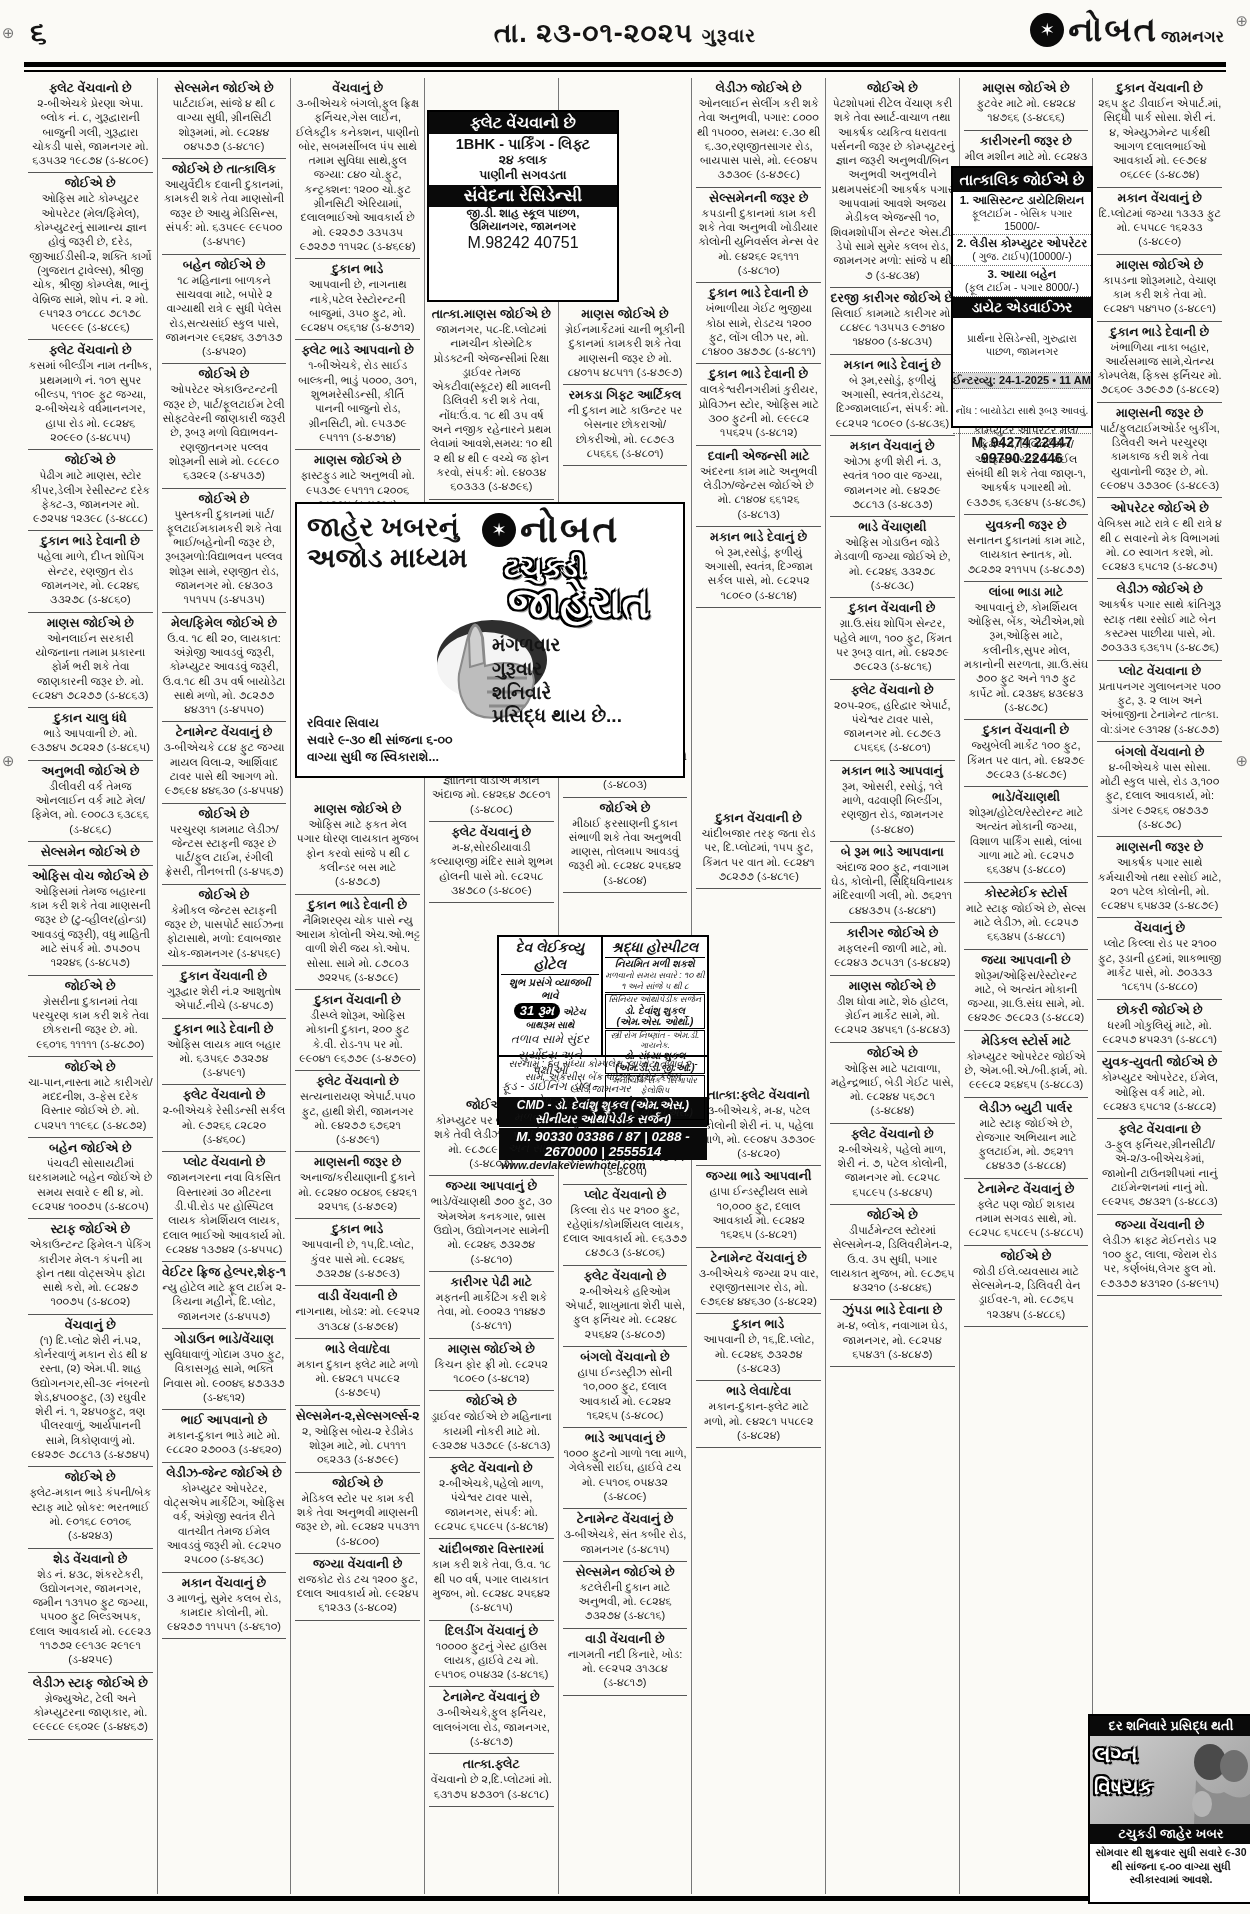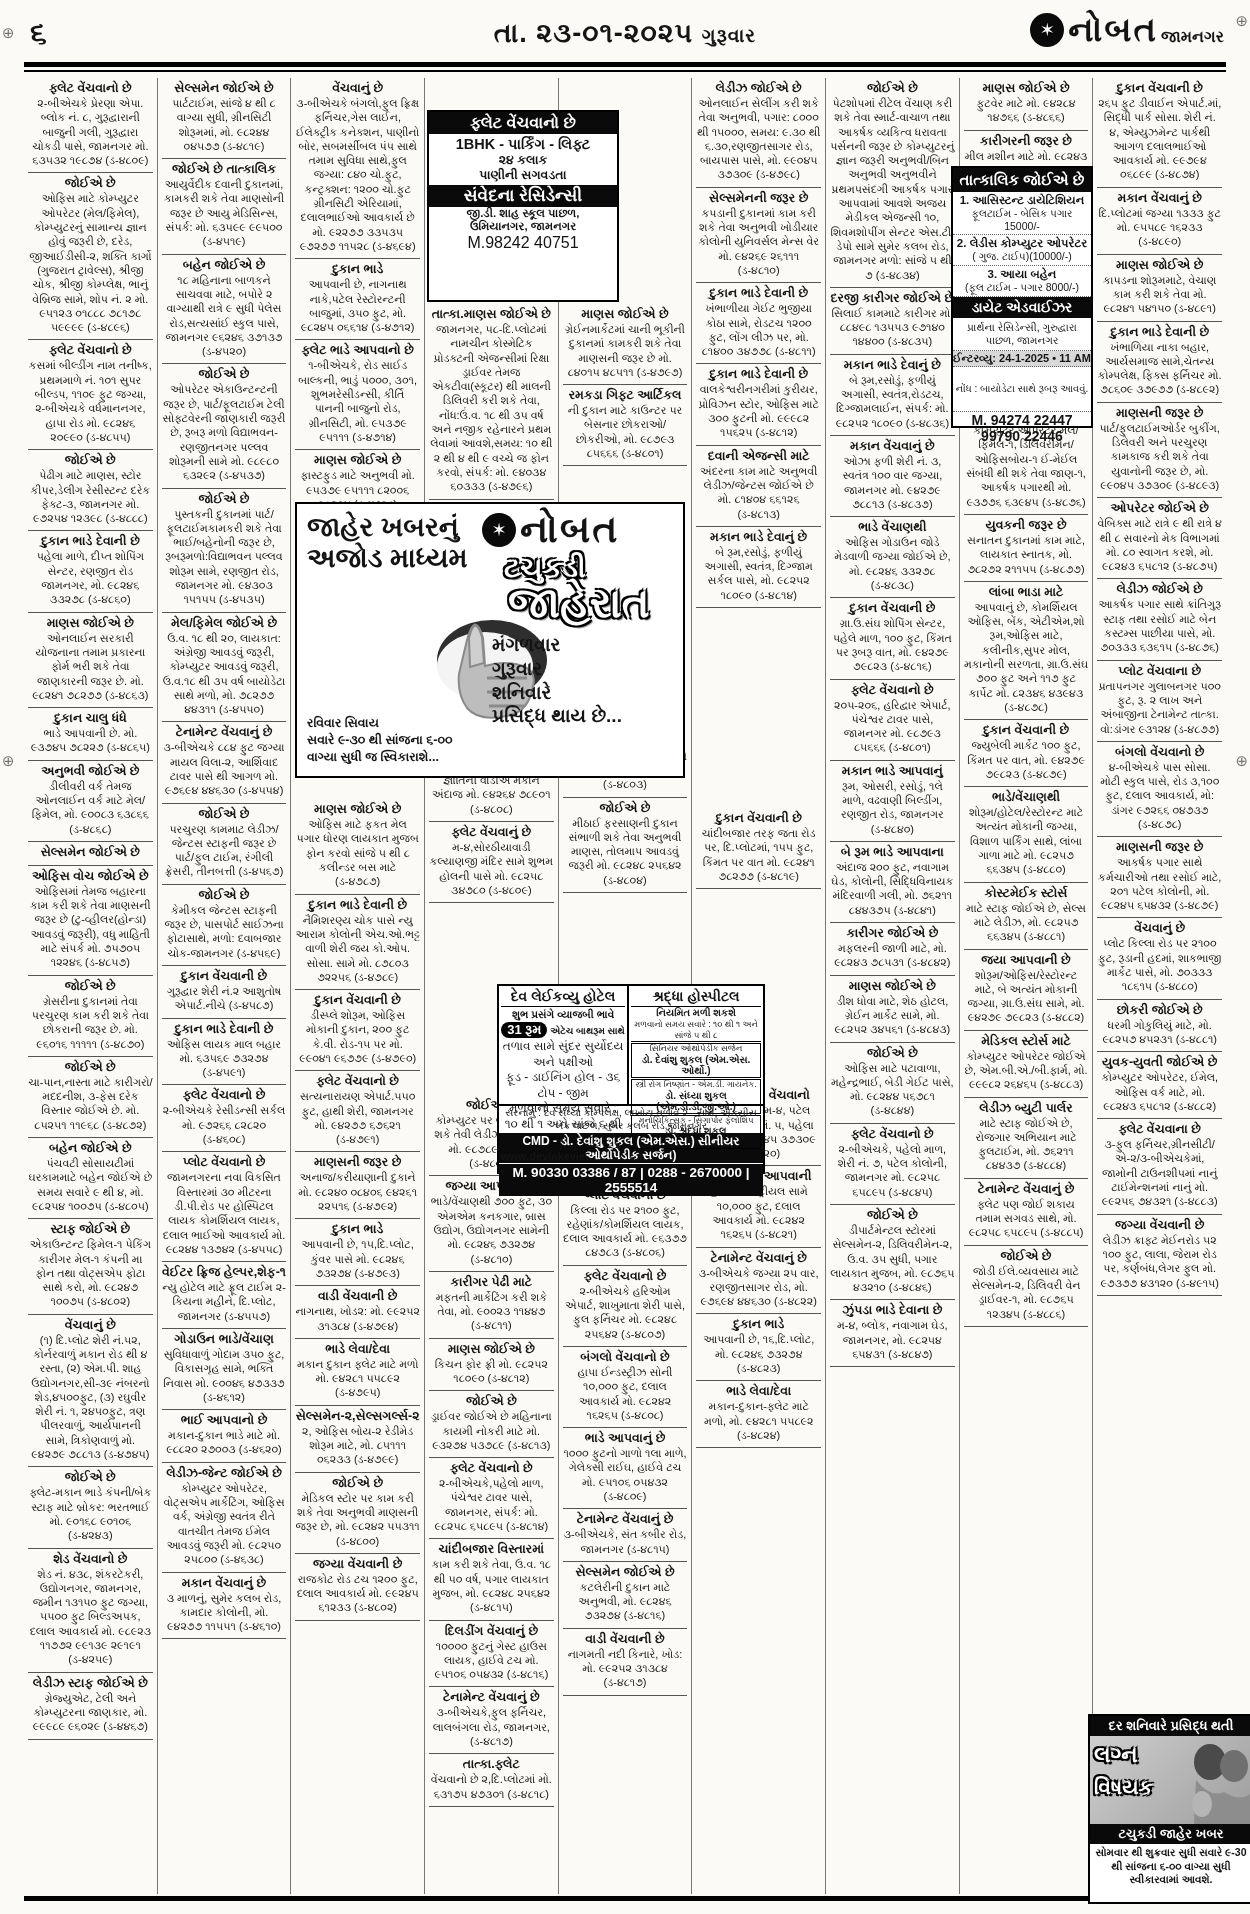--- a/index.html
+++ b/index.html
@@ -50,26 +50,26 @@
   #ca-big2{font-size:42px;margin-left:26px;margin-top:-6px;}
   #ca-days{font-size:19px;font-weight:bold;line-height:1.25;margin-top:6px;margin-left:10px;}
   #ca-hand{position:absolute;left:110px;top:96px;z-index:-0;}
   
   #tatkalik-box{left:951px;top:166px;width:142px;height:262px;font-size:11px;}
   #tk-head{font-size:15px;padding:3px 0;}
   .tk-item{border-bottom:1px dotted #666;padding:2px 1px;text-align:center;}
   .tk-t{font-weight:bold;font-size:11.5px;}
   .tk-s{font-size:10.5px;}
   #tk-sub{font-size:14px;padding:2px 0;}
-  #tk-a1{padding:3px 0;text-align:center;font-size:10.5px;border-bottom:1px dotted #666;}
+  #tk-a1{padding:14px 0;text-align:center;font-size:10.5px;border-bottom:1px dotted #666;}
   #tk-int{background:#d8d8d8;font-weight:bold;text-align:center;font-size:11px;padding:1px 0;border-bottom:1px dotted #666;}
   #tk-note{font-size:10px;text-align:center;border-bottom:1px dotted #666;padding:16px 0;}
   #tk-p1,#tk-p2{font-size:14px;font-weight:bold;text-align:center;}
   
-  #hotel-box{left:497px;top:984px;width:268px;height:190px;font-size:10px;}
+  #hotel-box{left:497px;top:935px;width:212px;height:190px;font-size:10px;font-style:italic;}
   #hh-top{display:flex;height:118px;}
   #hh-left{width:47%;border-right:2px solid #000;padding:1px 2px;text-align:center;}
   #hh-right{width:53%;padding:1px 2px;text-align:center;}
   .hh-title{font-size:14px;font-weight:bold;border-bottom:1px solid #000;padding:1px 0;}
   #ho-l1{font-size:10.5px;font-weight:bold;margin-top:1px;}
   #ho-roomrow{margin:1px 0;}
   #ho-rooms{display:inline-block;background:#000;color:#fff;font-weight:bold;border-radius:8px;padding:0 6px;font-size:13px;}
   #ho-roomtxt{font-size:9.5px;font-weight:bold;}
   #ho-l2,#ho-l3,#ho-l4{font-size:12px;line-height:1.3;}
   #ho-web{font-size:11px;font-weight:bold;margin-top:2px;}

